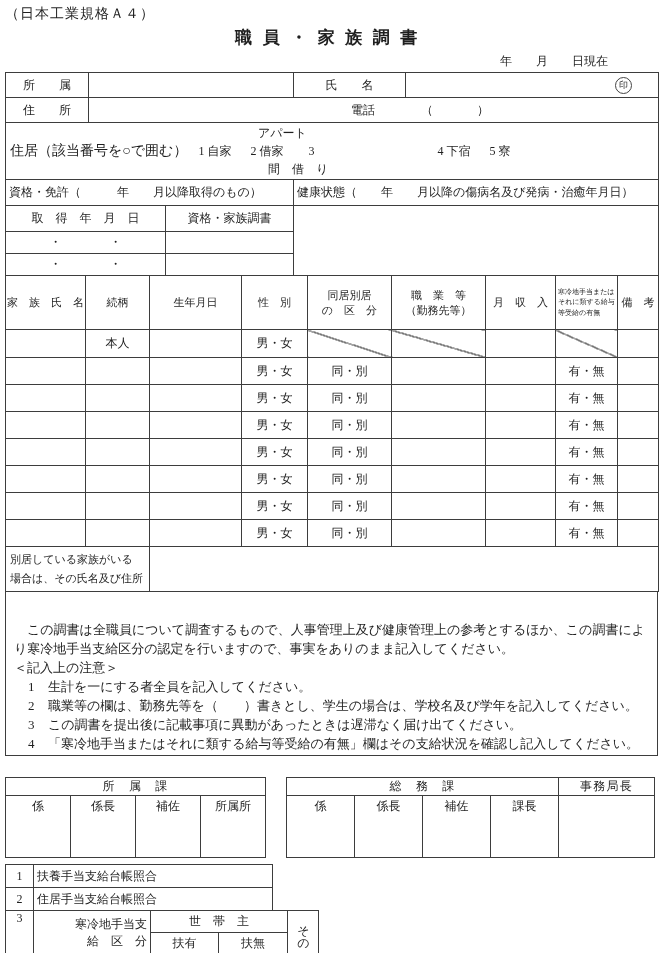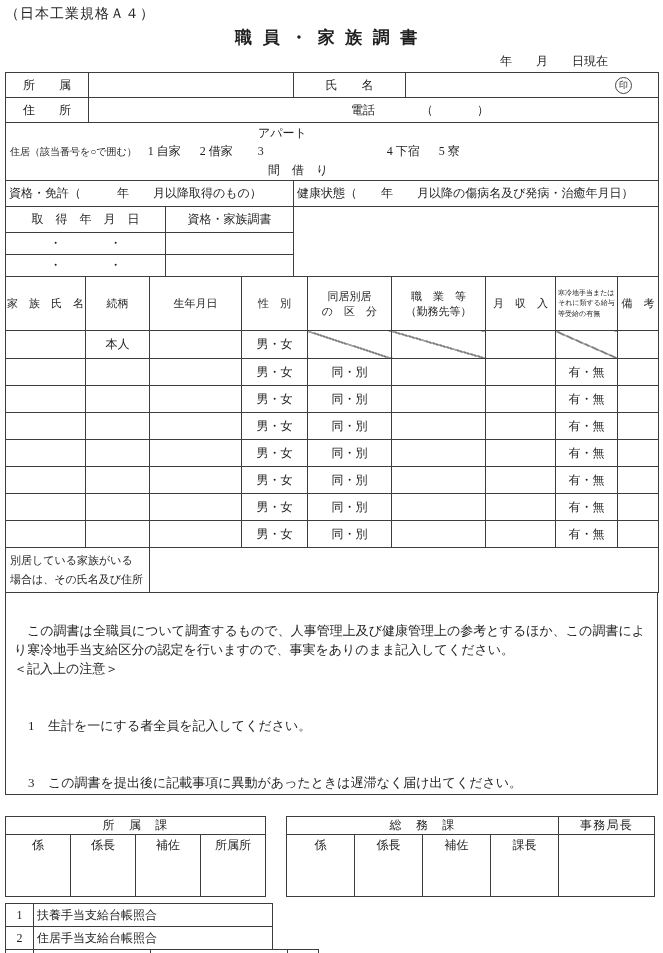--- a/index.html
+++ b/index.html
@@ -28,36 +28,36 @@
   .seal { display:inline-block; width:17px; height:17px; line-height:15px; text-align:center;
           border:1px solid #444; border-radius:50%; font-size:9px; vertical-align:middle; }
   .name-blank { text-align:right; padding-right:26px; }
 
   .phone-cell { padding-left:262px; }
   .phone-parens { margin-left:46px; letter-spacing:2px; }
 
   .housing-cell { padding:1px 4px; vertical-align:middle; font-size:12px; line-height:18px; }
   .housing-top { padding-left:248px; }
   .housing-bottom { padding-left:258px; }
-  .housing-label { font-size:10px; }
+  .housing-label { font-size:14px; }
   .ml8{margin-left:8px} .ml6{} .ml16{margin-left:16px} .ml22{margin-left:22px} .ml120{margin-left:120px}
 
   .fam-head td { font-size:11px; text-align:center; line-height:1.35; padding:0 1px; }
   .fam-head .small-head { font-size:7px; line-height:1.45; text-align:left; padding:1px 2px; }
   .fam-name-head { font-size:10px; }
   .note-head { font-size:10px; }
   .diag { background:linear-gradient(to top right,
           transparent calc(50% - 0.6px), #4a4a4a calc(50% - 0.6px),
           #4a4a4a calc(50% + 0.6px), transparent calc(50% + 0.6px)); }
   .sep-label { font-size:11px; line-height:1.7; padding:2px 4px; vertical-align:middle; }
 
   .expl-box { width:653px; border:1px solid #3d3d3d; margin-top:-1px; padding:4px 8px 2px 8px;
               font-size:13px; line-height:19px; }
   .expl-para { text-indent:1em;margin-top:24px; }
-  .notice-item { padding-left:14px;margin-top:38px; }
+  .notice-item { padding-left:14px; }
   .notice-item .num { display:inline-block; width:20px; }
 
   .approvals { display:flex; margin-top:21px; }
   .tbl-left { width:260px; }
   .tbl-right { width:368px; margin-left:20px; }
   .approvals td { text-align:center; }
   .approvals .slot { vertical-align:top; padding-top:2px; font-size:12px; }
   .approvals .head { font-size:12px; letter-spacing:0.1em; }
 
   .chk1 { width:267px; margin-top:6px; }
@@ -270,21 +270,23 @@
       </td>
       <td colspan="7"></td>
     </tr>
   </tbody>
     </table>
 
   <div class="expl-box">
     <div class="expl-para">この調書は全職員について調査するもので、人事管理上及び健康管理上の参考とするほか、この調書により寒冷地手当支給区分の認定を行いますので、事実をありのまま記入してください。</div>
     <div>＜記入上の注意＞</div>
     <div class="notice-item"><span class="num">1</span><span>生計を一にする者全員を記入してください。</span></div>
+    <div class="notice-item"><span class="num">2</span><span>職業等の欄は、勤務先等を（　　）書きとし、学生の場合は、学校名及び学年を記入してください。</span></div>
     <div class="notice-item"><span class="num">3</span><span>この調書を提出後に記載事項に異動があったときは遅滞なく届け出てください。</span></div>
+    <div class="notice-item"><span class="num">4</span><span>「寒冷地手当またはそれに類する給与等受給の有無」欄はその支給状況を確認し記入してください。</span></div>
   </div>
 
   <div class="approvals">
     <table class="tbl-left">
       <colgroup>
           <col style="width:65px">
           <col style="width:65px">
           <col style="width:65px">
           <col style="width:65px">
         </colgroup>

